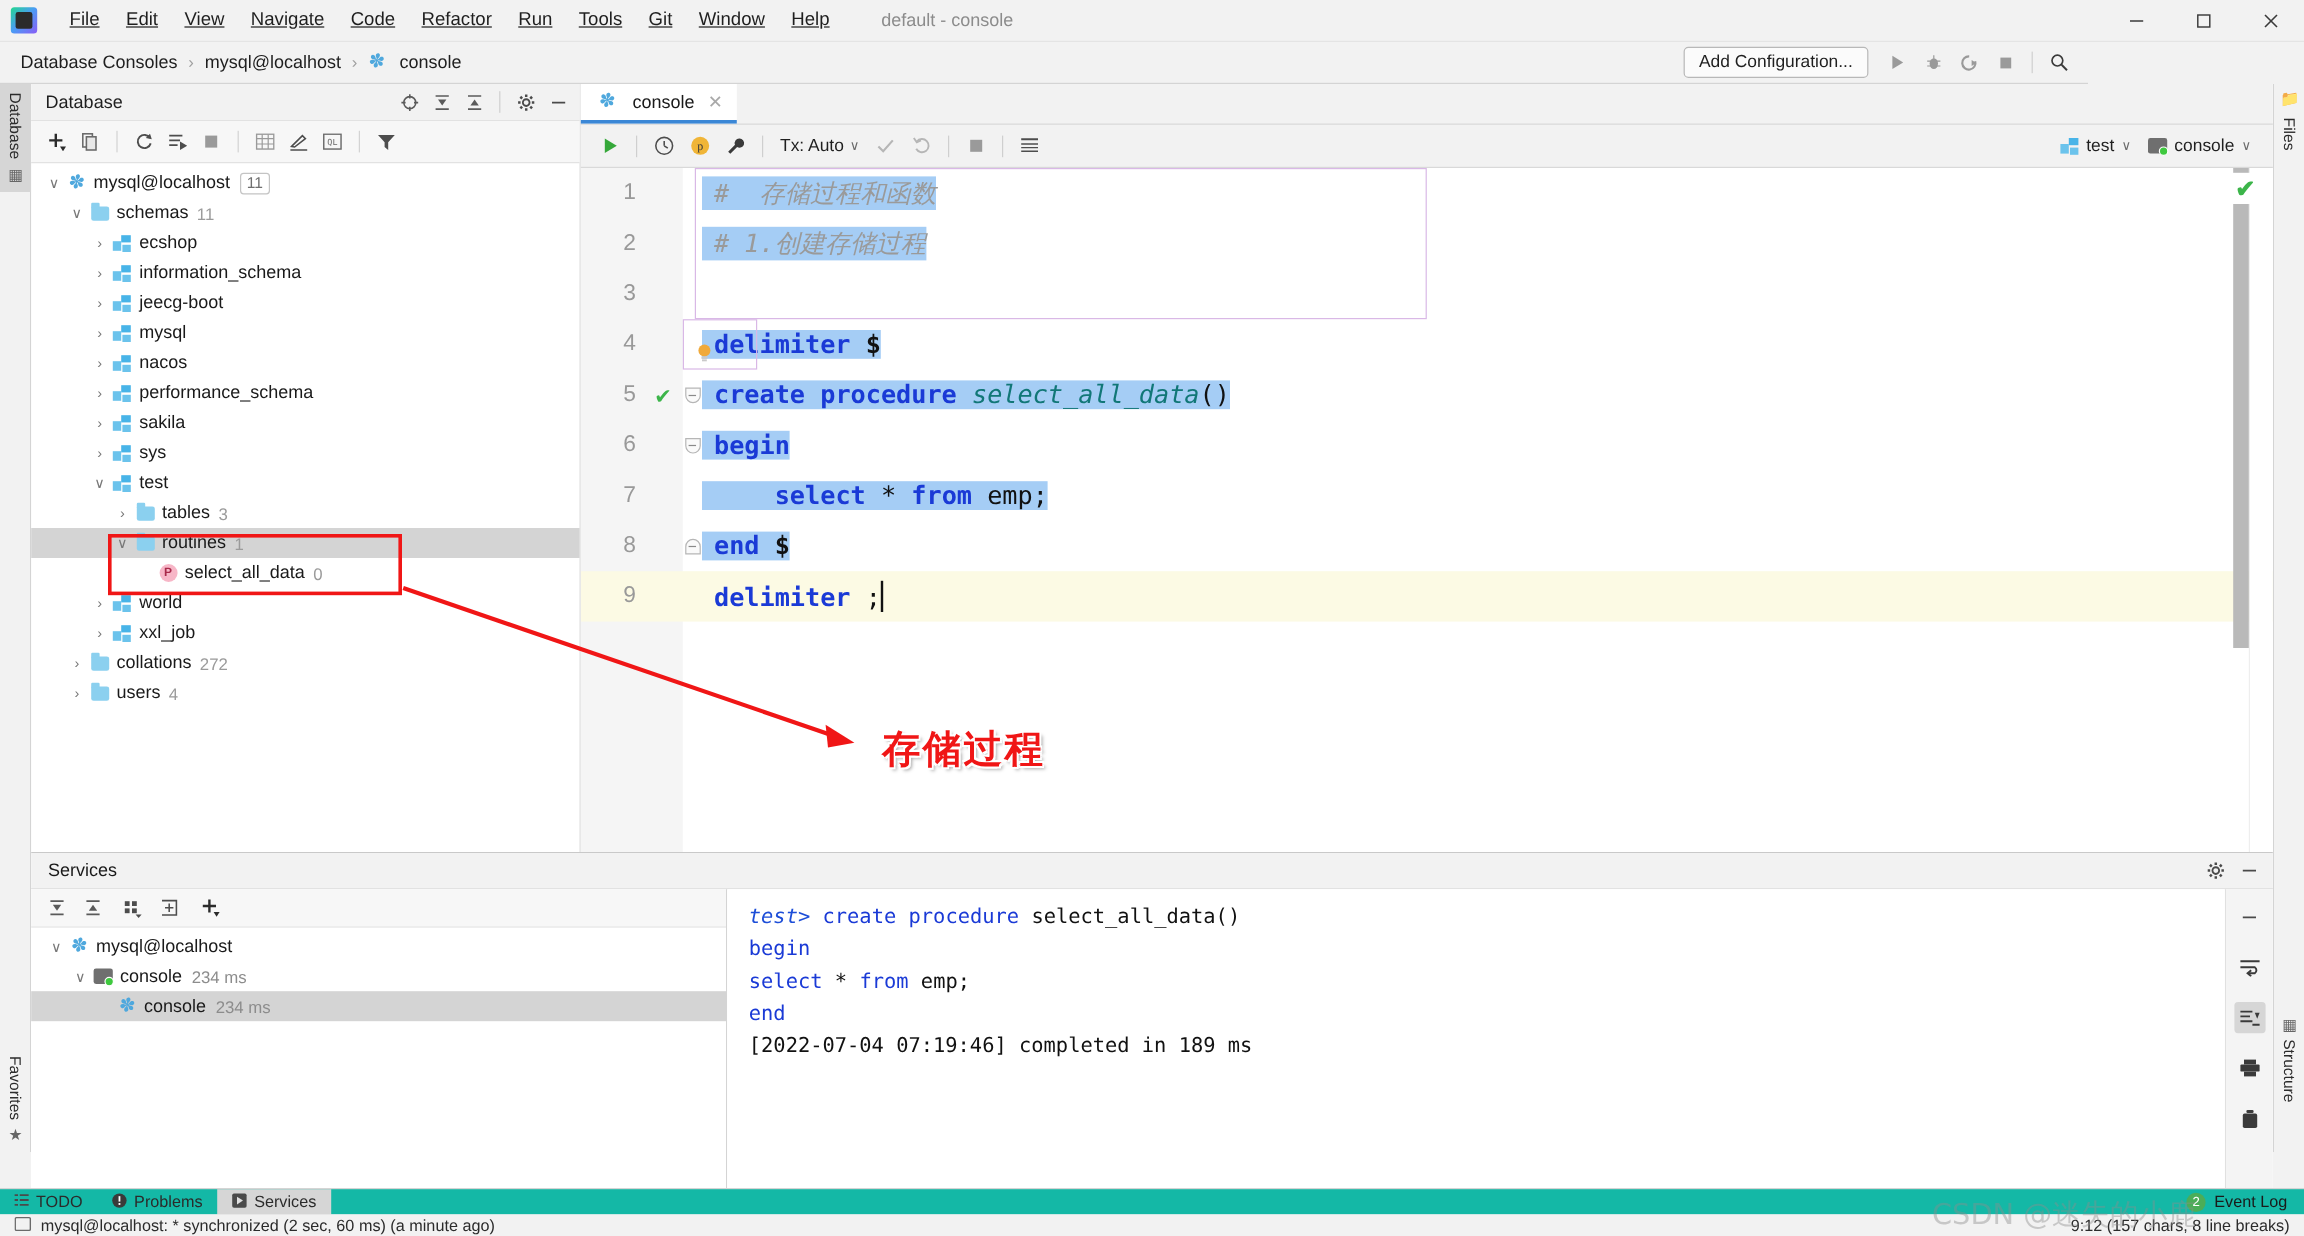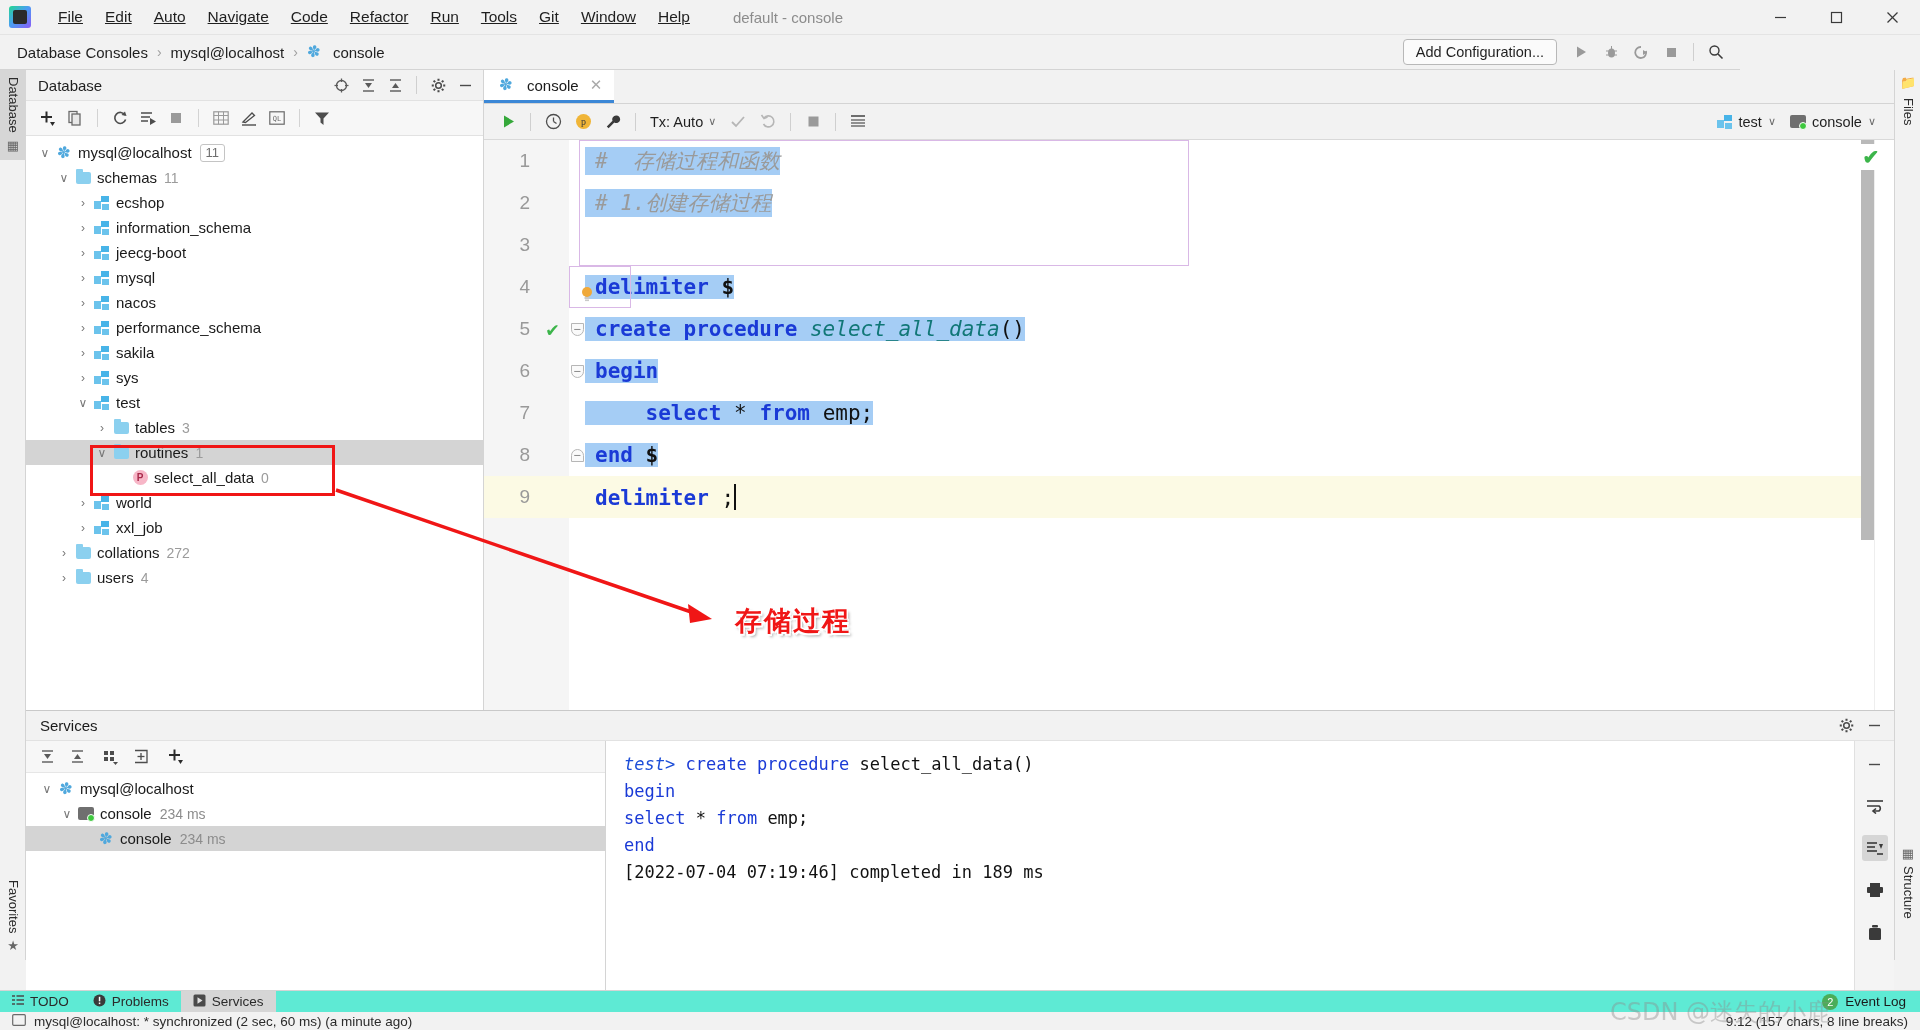--- a/index.html
+++ b/index.html
@@ -139,21 +139,21 @@
   }
 
   
   .anno-box {
     position: absolute; left: 90px; top: 445px; width: 245px; height: 51px;
     border: 3px solid #f01616; pointer-events: none;
   }
   .anno-arrow { position: absolute; left: 0; top: 0; width: 1920px; height: 1030px; pointer-events: none; }
   .anno-text {
     position: absolute; left: 735px; top: 603px;
-    font-size: 27px; color: #f01616; font-weight: 700;
+    font-size: 32px; color: #f01616; font-weight: 700;
     font-family: "DejaVu Sans", sans-serif;
     text-shadow: 1.5px 1.5px 0 #fff, -1.5px 1.5px 0 #fff, 1.5px -1.5px 0 #fff, -1.5px -1.5px 0 #fff, 2.5px 2.5px 3px rgba(0,0,0,.35);
     letter-spacing: 2px;
   }
 
   
   .editor-panel {
     position: absolute; left: 484px; top: 70px; width: 1410px; height: 640px;
     background: #fff;
   }
@@ -263,21 +263,21 @@
   .svc-out-rail {
     width: 40px; background: #f4f4f4; border-left: 1px solid #e0e0e0;
     display: flex; flex-direction: column; align-items: center; padding-top: 10px; gap: 16px;
   }
   .outrail-ico { width: 26px; height: 26px; display:flex; align-items:center; justify-content:center; color:#4a4a4a; }
   .outrail-ico.active { background: #d6d6d6; border-radius: 3px; }
 
   
   .toolwin-bar {
     position: absolute; left: 0; top: 990px; width: 1920px; height: 22px;
-    background: #5eead4; display: flex; align-items: center; border-top: 1px solid #d4d4d4;
+    background: #14b8a6; display: flex; align-items: center; border-top: 1px solid #d4d4d4;
   }
   .tw-item {
     display: flex; align-items: center; gap: 6px; height: 22px;
     padding: 0 12px; font-size: 13.5px; color: #2b2b2b;
   }
   .tw-item.active { background: #d6d6d6; }
   .tw-right { margin-left: auto; display: flex; align-items: center; padding-right: 14px; gap: 7px; font-size: 13.5px; }
   .evt-badge {
     width: 16px; height: 16px; border-radius: 50%; background: #4bad58; color: #fff;
     font-size: 11px; display: flex; align-items: center; justify-content: center;
@@ -297,21 +297,21 @@
 </head>
 <body>
 
 <div id="app">
 
   <div class="titlebar">
     <div class="dg-logo"></div>
     <div class="menubar">
       <div class="menu-item"><u>File</u></div>
       <div class="menu-item"><u>Edit</u></div>
-      <div class="menu-item"><u>Auto</u></div>
+      <div class="menu-item"><u>View</u></div>
       <div class="menu-item"><u>Navigate</u></div>
       <div class="menu-item"><u>Code</u></div>
       <div class="menu-item"><u>Refactor</u></div>
       <div class="menu-item"><u>Run</u></div>
       <div class="menu-item"><u>Tools</u></div>
       <div class="menu-item"><u>Git</u></div>
       <div class="menu-item"><u>Window</u></div>
       <div class="menu-item"><u>Help</u></div>
     </div>
     <div class="win-title">default - console</div>

